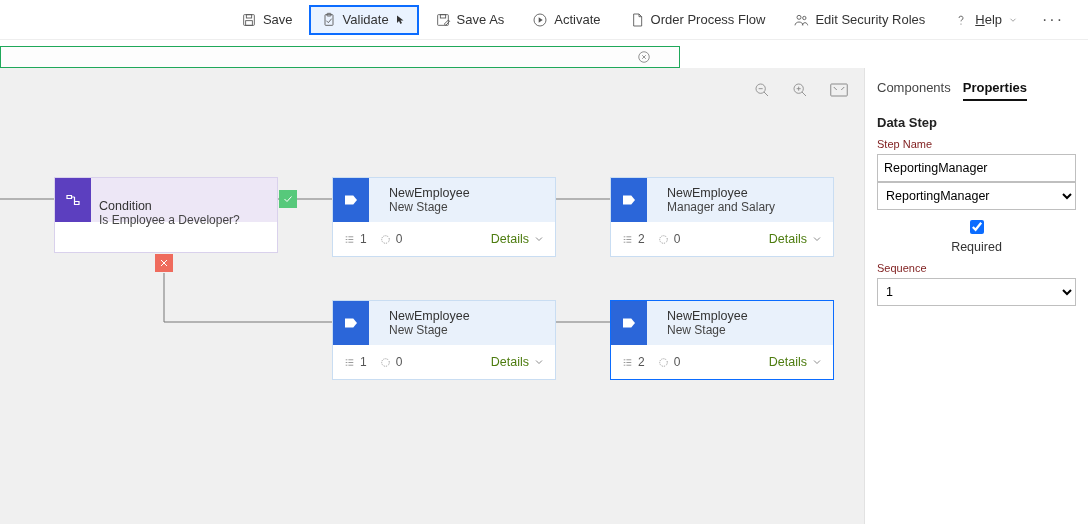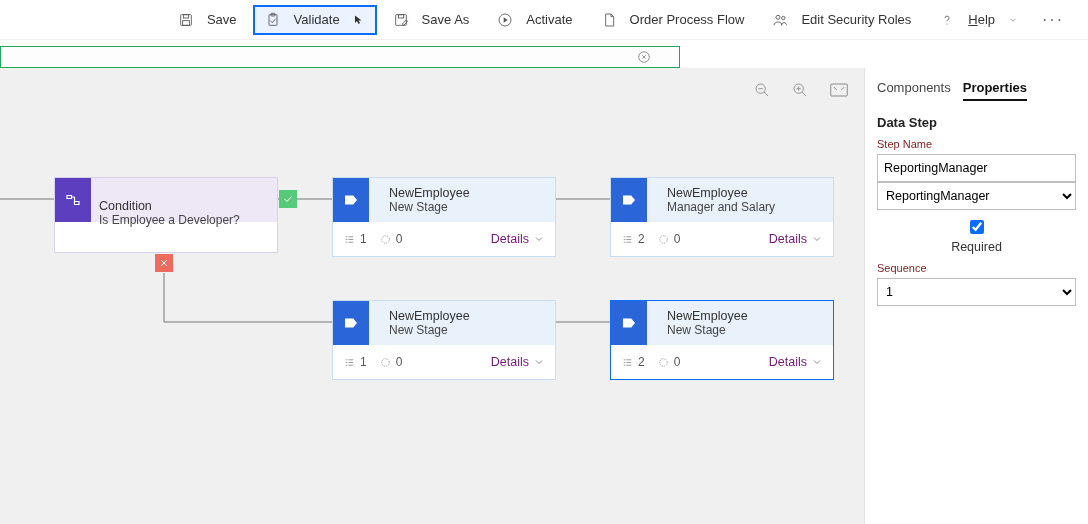--- a/index.html
+++ b/index.html
@@ -1,20 +1,20 @@
 <!DOCTYPE html>
 <html><head>
 <meta charset="utf-8">
 <style>
   * { box-sizing: border-box; margin: 0; padding: 0; font-family: "Segoe UI", Arial, sans-serif; }
   html, body { width: 1088px; height: 524px; overflow: hidden; background: #fff; }
 
   
   .toolbar { height: 40px; display: flex; align-items: center; justify-content: flex-end; padding-right: 16px; border-bottom: 1px solid #eee; gap: 4px; }
-  .tb-btn { display: flex; align-items: center; gap: 13px; padding: 5px 10px; font-size: 13px; color: #333; cursor: pointer; border: 2px solid transparent; }
+  .tb-btn { display: flex; align-items: center; gap: 6px; padding: 5px 10px; font-size: 13px; color: #333; cursor: pointer; border: 2px solid transparent; }
   .tb-btn svg { width: 16px; height: 16px; stroke: #555; fill: none; stroke-width: 1.3; }
   .tb-btn.highlighted { border: 2px solid #0b6cff; background: #eaf3ff; }
   .tb-more { font-size: 16px; letter-spacing: 2px; color: #555; padding: 4px 8px; cursor: pointer; }
   .tb-help svg.chev { width: 10px; height: 10px; }
   .underline-first::first-letter { text-decoration: underline; }
 
   
   .msgbar { margin: 6px 0 0 0; width: 680px; height: 22px; border: 1px solid #1fa85a; background: #fdfdfd; position: relative; }
   .msgbar .msg-close { position: absolute; right: 28px; top: 3px; width: 14px; height: 14px; cursor: pointer; }
   .msgbar .msg-close svg { width: 14px; height: 14px; stroke: #666; stroke-width: 1.2; fill: none; }
@@ -39,21 +39,21 @@
   .node-head { display: flex; align-items: stretch; height: 44px; background: #e9f1fb; }
   .node-head .icon { width: 36px; background: #2b66d9; display: flex; align-items: center; justify-content: center; }
   .node-head .icon svg { width: 18px; height: 18px; fill: #fff; }
   .node-head .titles { padding: 6px 8px; display: flex; flex-direction: column; justify-content: center; margin-left: 12px; }
   .node-head .titles .t1 { font-size: 12.5px; color: #333; }
   .node-head .titles .t2 { font-size: 12px; color: #444; }
   .node-body { height: 34px; display: flex; align-items: center; padding: 0 10px; gap: 12px; background: #fff; }
   .node-body .mini { display: flex; align-items: center; gap: 4px; color: #555; font-size: 12px; }
   .node-body .mini svg { width: 13px; height: 13px; stroke: #666; fill: none; stroke-width: 1.2; }
   .node-body .spacer { flex: 1; }
-  .node-body .details { display: flex; align-items: center; gap: 4px; color: #701a75; font-size: 12.5px; cursor: pointer; }
+  .node-body .details { display: flex; align-items: center; gap: 4px; color: #4d7c0f; font-size: 12.5px; cursor: pointer; }
   .node-body .details svg { width: 12px; height: 12px; stroke: #666; fill: none; stroke-width: 1.5; }
 
   
   .cond { position: absolute; width: 224px; background: #fff; border: 1px solid #d9d1ec; font-size: 12px; }
   .cond-head { display: flex; align-items: stretch; height: 44px; background: #ede7f6; }
   .cond-head .icon { width: 36px; background: #5c3fbf; display: flex; align-items: center; justify-content: center; }
   .cond-head .icon svg { width: 18px; height: 18px; fill: #fff; }
   .cond-head .titles { padding: 6px 8px; display: flex; flex-direction: column; justify-content: center; }
   .cond-head .titles .t1 { font-size: 12.5px; color: #333; margin-top: 25px; }
   .cond-head .titles .t2 { font-size: 12px; color: #444; }

